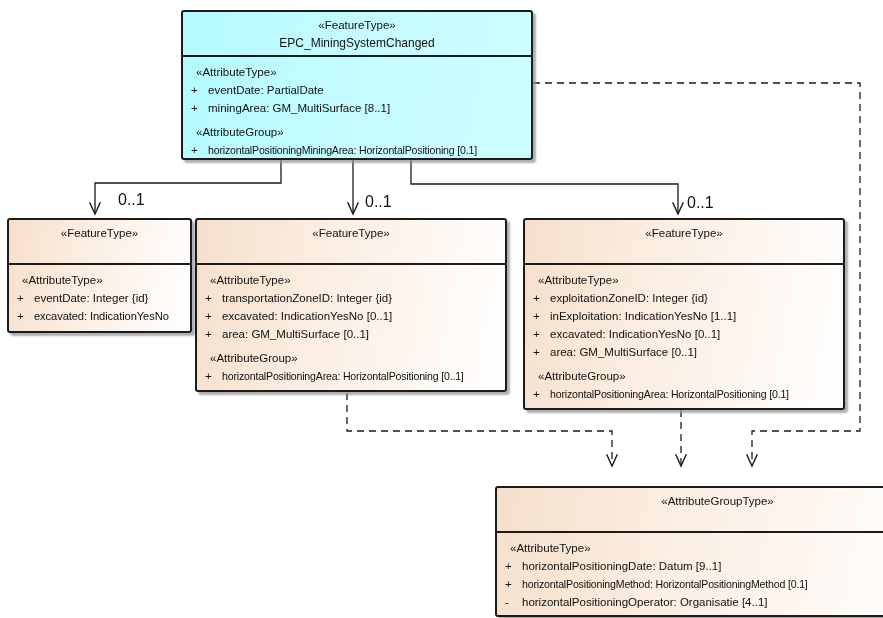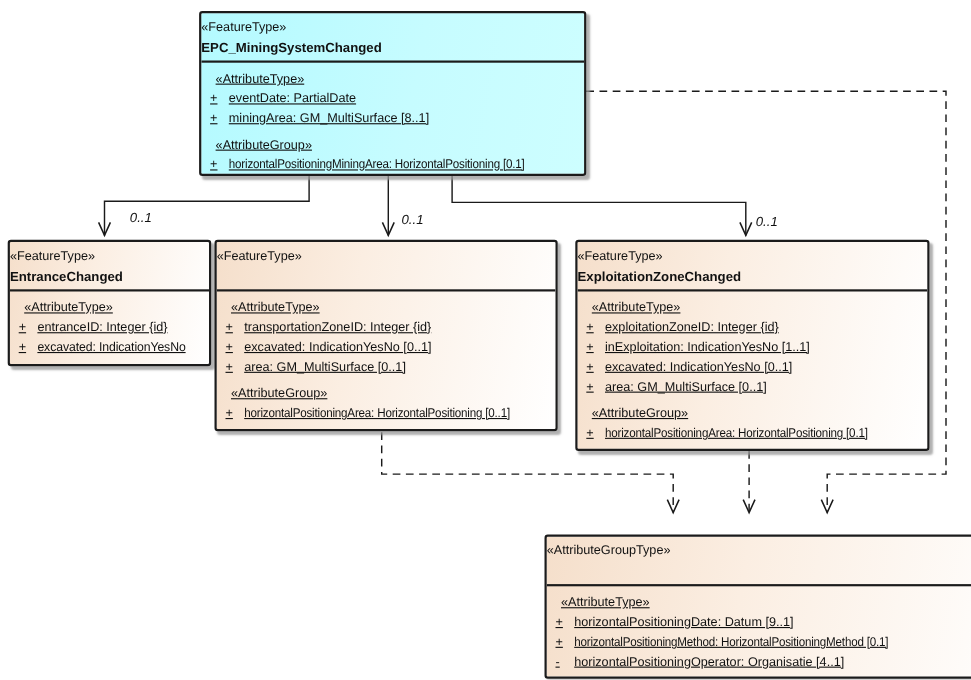--- a/index.html
+++ b/index.html
@@ -2,37 +2,37 @@
 <html><head>
 <meta charset="utf-8">
 <style>
   html,body{margin:0;padding:0;background:#ffffff;}
   .canvas{
     position:relative;width:883px;height:618px;background:#ffffff;overflow:hidden;
     font-family:"Liberation Sans","DejaVu Sans",sans-serif;color:#111;
   }
   svg.edges{position:absolute;left:0;top:0;width:883px;height:618px;}
   .edge-label{
-    position:absolute;font-size:12px;color:#111;white-space:nowrap;font-style:italic;
+    position:absolute;font-size:16px;color:#111;white-space:nowrap;
   }
   .node{
     position:absolute;box-sizing:border-box;
     border:2px solid #1b1b1b;border-radius:3px;
     box-shadow:3px 3px 2px rgba(150,150,150,0.75);
     overflow:hidden;
   }
   .node.cyan{background:linear-gradient(100deg,#b4faff 0%,#c6fcff 55%,#cdfeff 100%);}
   .node.cream{background:linear-gradient(100deg,#f5dfcb 0%,#fbeee2 40%,#ffffff 100%);}
   .hdr{
     box-sizing:border-box;height:45px;border-bottom:2px solid #1b1b1b;
-    padding-top:5px;text-align:left;
+    padding-top:5px;text-align:center;
   }
   .stereo{font-size:11.5px;line-height:17px;}
-  .title{font-size:12px;font-weight:bold;line-height:18px;}
-  .body{padding-top:6px;text-decoration:underline;}
+  .title{font-size:12px;font-weight:normal;line-height:18px;}
+  .body{padding-top:6px;}
   .srow{font-size:11.5px;line-height:18px;padding-left:13px;white-space:nowrap;}
   .srow.group{margin-top:6px;}
   .arow{display:flex;font-size:11.5px;line-height:18px;white-space:nowrap;}
   .arow .vis{width:17px;padding-left:8px;flex:none;}
   .arow .txt{flex:1;white-space:nowrap;}
   .sq  .txt{transform:scaleX(0.92);transform-origin:left center;letter-spacing:-0.2px;}
   .sq2 .txt{transform:scaleX(0.97);transform-origin:left center;letter-spacing:-0.1px;}
 </style>
 </head>
 <body>
@@ -78,27 +78,26 @@
       <div class="arow sq">
         <span class="vis">+</span>
         <span class="txt">horizontalPositioningMiningArea: HorizontalPositioning [0.1]</span>
         </div>
     </div>
   </div>
 
   <div class="node cream" style="left:7px;top:218px;width:185px;height:115px">
     <div class="hdr">
       <div class="stereo">«FeatureType»</div>
-      <div class="title">EntranceChanged</div>
     </div>
     <div class="body">
       <div class="srow">«AttributeType»</div>
       <div class="arow">
         <span class="vis">+</span>
-        <span class="txt">entranceID: Integer {id}</span>
+        <span class="txt">eventDate: Integer {id}</span>
         </div>
       <div class="arow sq2">
         <span class="vis">+</span>
         <span class="txt">excavated: IndicationYesNo</span>
         </div>
     </div>
   </div>
 
   <div class="node cream" style="left:195px;top:218px;width:312px;height:174px">
     <div class="hdr">
@@ -122,21 +121,20 @@
       <div class="arow sq">
         <span class="vis">+</span>
         <span class="txt">horizontalPositioningArea: HorizontalPositioning [0..1]</span>
         </div>
     </div>
   </div>
 
   <div class="node cream" style="left:523px;top:218px;width:322px;height:192px">
     <div class="hdr">
       <div class="stereo">«FeatureType»</div>
-      <div class="title">ExploitationZoneChanged</div>
     </div>
     <div class="body">
       <div class="srow">«AttributeType»</div>
       <div class="arow">
         <span class="vis">+</span>
         <span class="txt">exploitationZoneID: Integer {id}</span>
         </div>
       <div class="arow">
         <span class="vis">+</span>
         <span class="txt">inExploitation: IndicationYesNo [1..1]</span>

